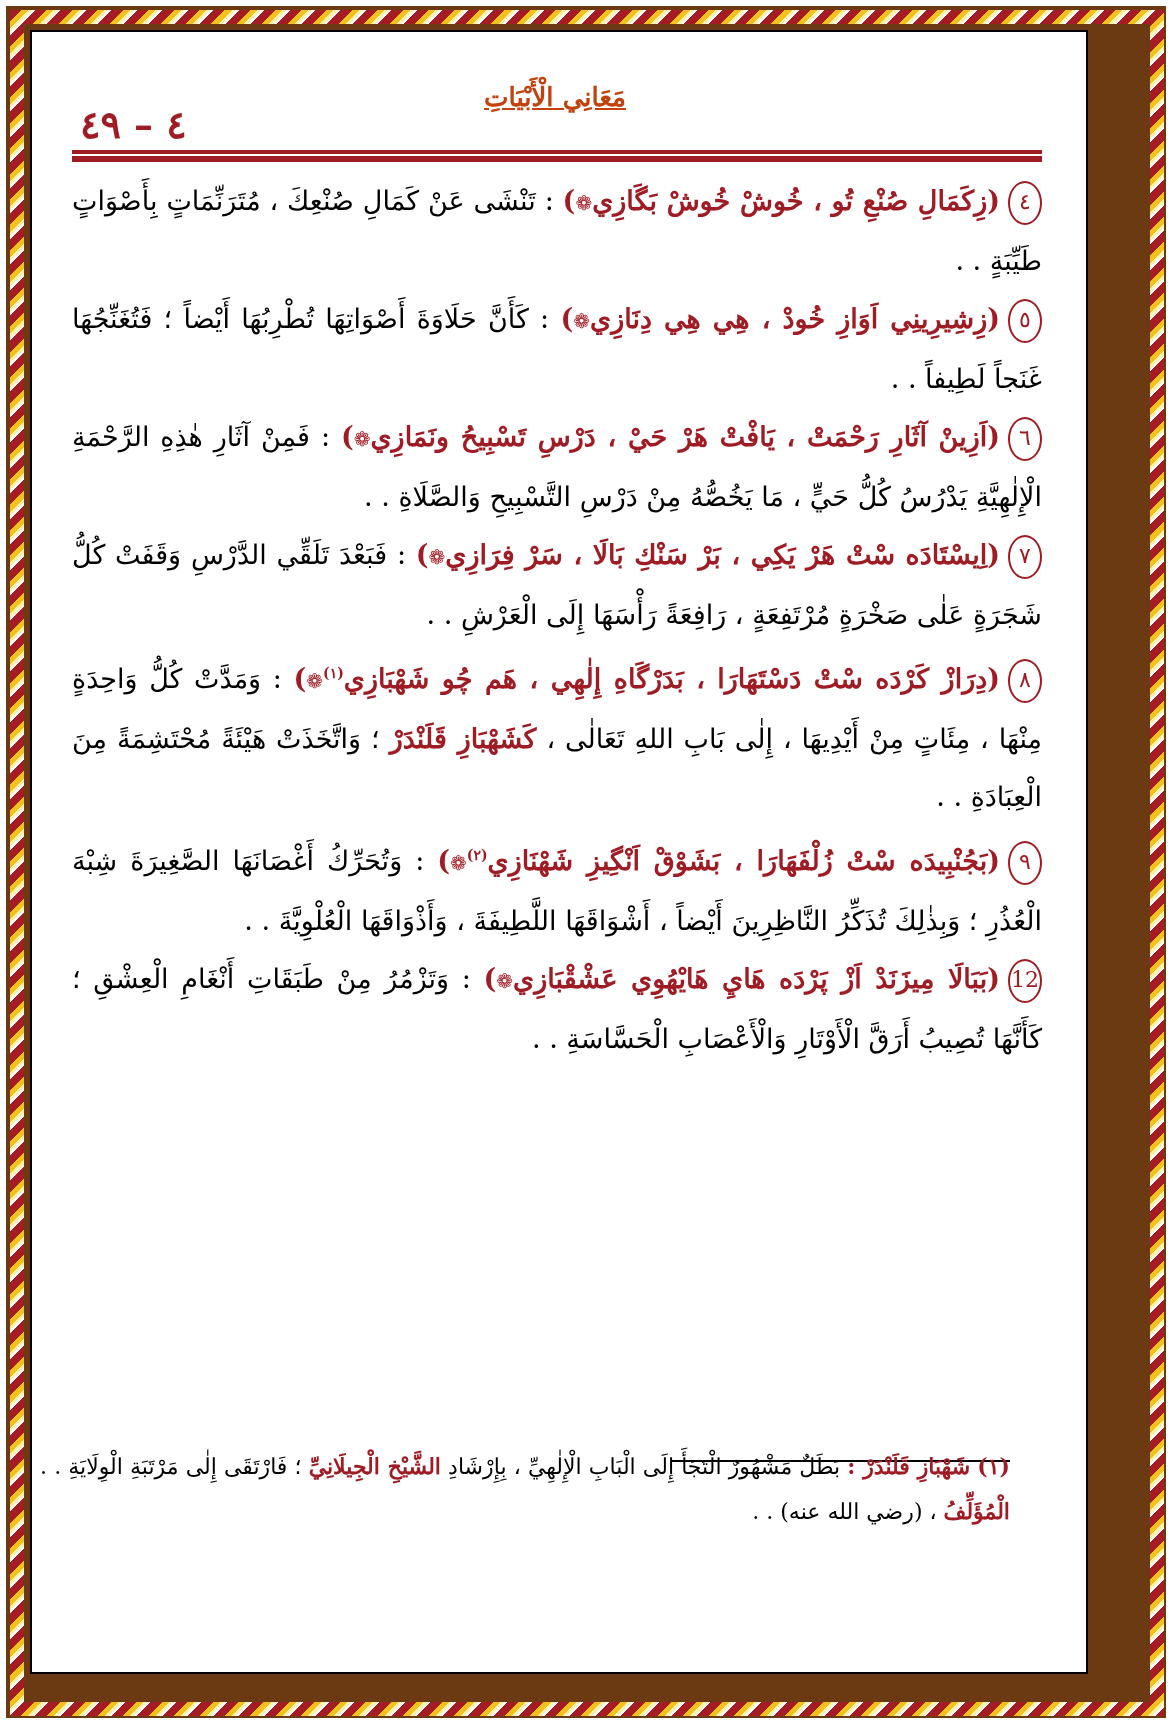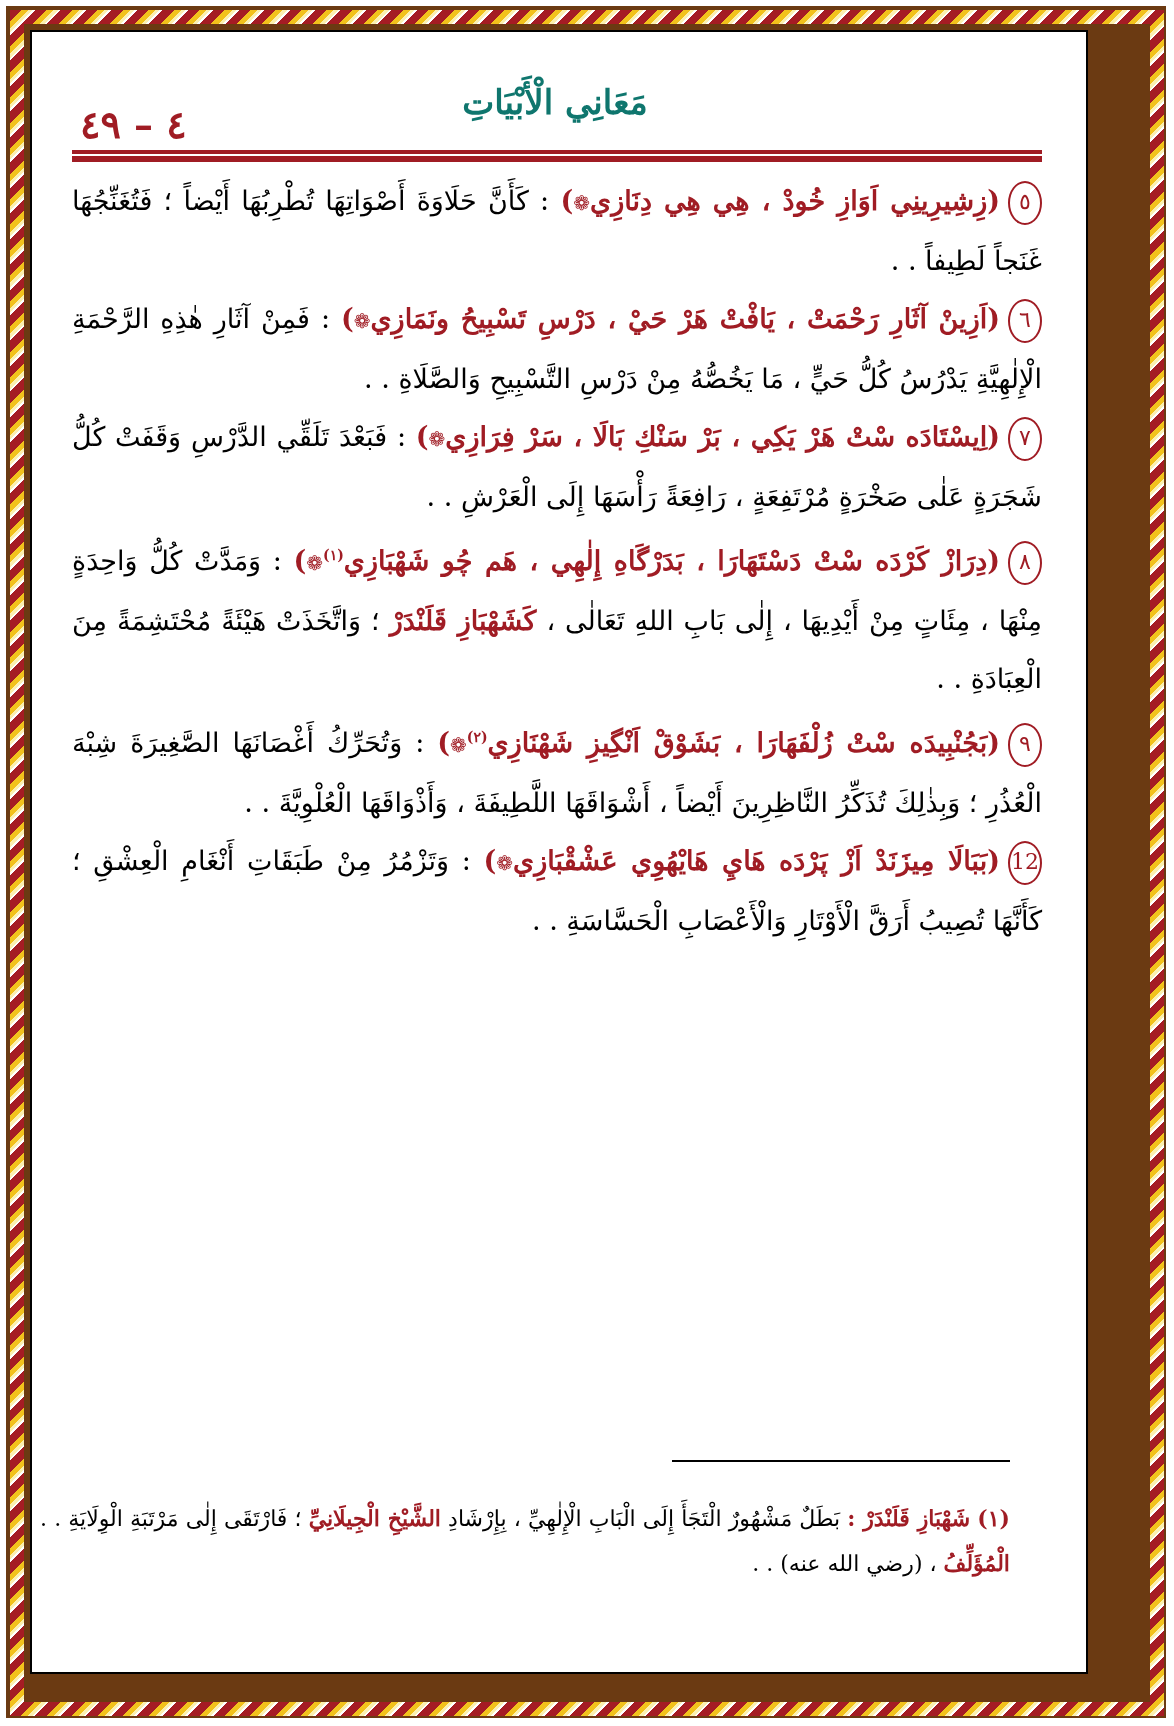--- a/index.html
+++ b/index.html
@@ -6,52 +6,55 @@
   body { width: 1174px; height: 1726px; position: relative; overflow: hidden; font-family: "DejaVu Serif", serif; }
   .frame-outer { position: absolute; left: 6px; top: 6px; width: 1160px; height: 1712px; background: #6b3a12; }
   .frame-braid {
     position: absolute; left: 10px; top: 10px; right: 10px; bottom: 10px;
     background:
       repeating-linear-gradient(135deg, #a51c24 0 8px, #f2c21c 8px 13px, #fbf0b0 13px 16px, #ffffff 16px 18px);
   }
   .frame-inner-line { position: absolute; left: 24px; top: 24px; right: 24px; bottom: 24px; background: #6b3a12; }
   .page { position: absolute; left: 30px; top: 30px; width: 1054px; height: 1640px; background: #ffffff; border: 2px solid #000; }
   .header { position: absolute; left: 38px; top: 50px; width: 970px; height: 60px; }
-  .page-title { position: absolute; left: 0; right: 0; top: 0; text-align: center; color: #0f766e; font-size: 34px; font-weight: bold; }
+  .page-title { position: absolute; left: 0; right: 0; top: 0; text-align: center; color: #c2410c; font-size: 26px; font-weight: bold; text-decoration: underline; }
   .page-number { position: absolute; left: 10px; top: 20px; color: #a01c24; font-size: 38px; font-weight: bold; direction: rtl; }
   .header-rule { position: absolute; left: 40px; top: 118px; width: 970px; height: 4px; background: #a01c24; }
   .header-rule2 { position: absolute; left: 40px; top: 124px; width: 970px; height: 6px; background: #a01c24; }
   .content { position: absolute; left: 40px; top: 140px; width: 970px; direction: rtl; text-align: justify; }
   .para { font-size: 27px; line-height: 58px; color: #000; margin: 0; }
   .num { display: inline-block; color: #a01c24; border: 2px solid #a01c24; border-radius: 50%; width: 30px; height: 40px; line-height: 38px; text-align: center; font-size: 22px; margin-left: 8px; vertical-align: middle; }
   .verse { color: #a01c24; font-weight: bold; }
   .flower { color: #a01c24; font-size: 20px; }
   .red { color: #a01c24; font-weight: bold; }
   .fn-rule { position: absolute; left: 672px; top: 1460px; width: 338px; height: 2px; background: #000; }
-  .footnotes { position: absolute; left: 40px; top: 1496px; width: 970px; direction: rtl; text-align: justify; }
+  .footnotes { position: absolute; left: 40px; top: 1444px; width: 970px; direction: rtl; text-align: justify; }
   .fn { font-size: 22px; line-height: 44px; color: #000; margin: 0; }
   .fn-2 { margin-top: 6px; }
   .sup { font-size: 14px; vertical-align: super; }
 </style>
 </head>
 <body>
 
 <div class="frame-outer"></div>
 <div class="frame-braid"></div>
 <div class="frame-inner-line"></div>
 
 <div class="page">
   <div class="header">
     <div class="page-title">مَعَانِي الْأَبْيَاتِ</div>
     <div class="page-number">٤ – ٤٩</div>
   </div>
   <div class="header-rule"></div>
   <div class="header-rule2"></div>
 
   <div class="content">
+    <p class="para">
+      <span class="num">٤</span><span class="verse">(زِكَمَالِ صُنْعِ تُو ، خُوشْ خُوشْ بَگَازِي</span><span class="flower">❁</span><span class="verse">)</span><span> : تَنْشَى عَنْ كَمَالِ صُنْعِكَ ، مُتَرَنِّمَاتٍ بِأَصْوَاتٍ طَيِّبَةٍ . .</span>
+    </p>
     <p class="para">
       <span class="num">٥</span><span class="verse">(زِشِيرِينِي اَوَازِ خُودْ ، هِي هِي دِنَازِي</span><span class="flower">❁</span><span class="verse">)</span><span> : كَأَنَّ حَلَاوَةَ أَصْوَاتِهَا تُطْرِبُهَا أَيْضاً ؛ فَتُغَنِّجُهَا غَنَجاً لَطِيفاً . .</span>
     </p>
     <p class="para">
       <span class="num">٦</span><span class="verse">(اَزِينْ آثَارِ رَحْمَتْ ، يَافْتْ هَرْ حَيْ ، دَرْسِ تَسْبِيحُ ونَمَازِي</span><span class="flower">❁</span><span class="verse">)</span><span> : فَمِنْ آثَارِ هٰذِهِ الرَّحْمَةِ الْإِلٰهِيَّةِ يَدْرُسُ كُلُّ حَيٍّ ، مَا يَخُصُّهُ مِنْ دَرْسِ التَّسْبِيحِ وَالصَّلَاةِ . .</span>
     </p>
     <p class="para">
       <span class="num">٧</span><span class="verse">(اِيسْتَادَه سْتْ هَرْ يَكِي ، بَرْ سَنْكِ بَالَا ، سَرْ فِرَازِي</span><span class="flower">❁</span><span class="verse">)</span><span> : فَبَعْدَ تَلَقِّي الدَّرْسِ وَقَفَتْ كُلُّ شَجَرَةٍ عَلٰى صَخْرَةٍ مُرْتَفِعَةٍ ، رَافِعَةً رَأْسَهَا إِلَى الْعَرْشِ . .</span>
     </p>
     <p class="para">

